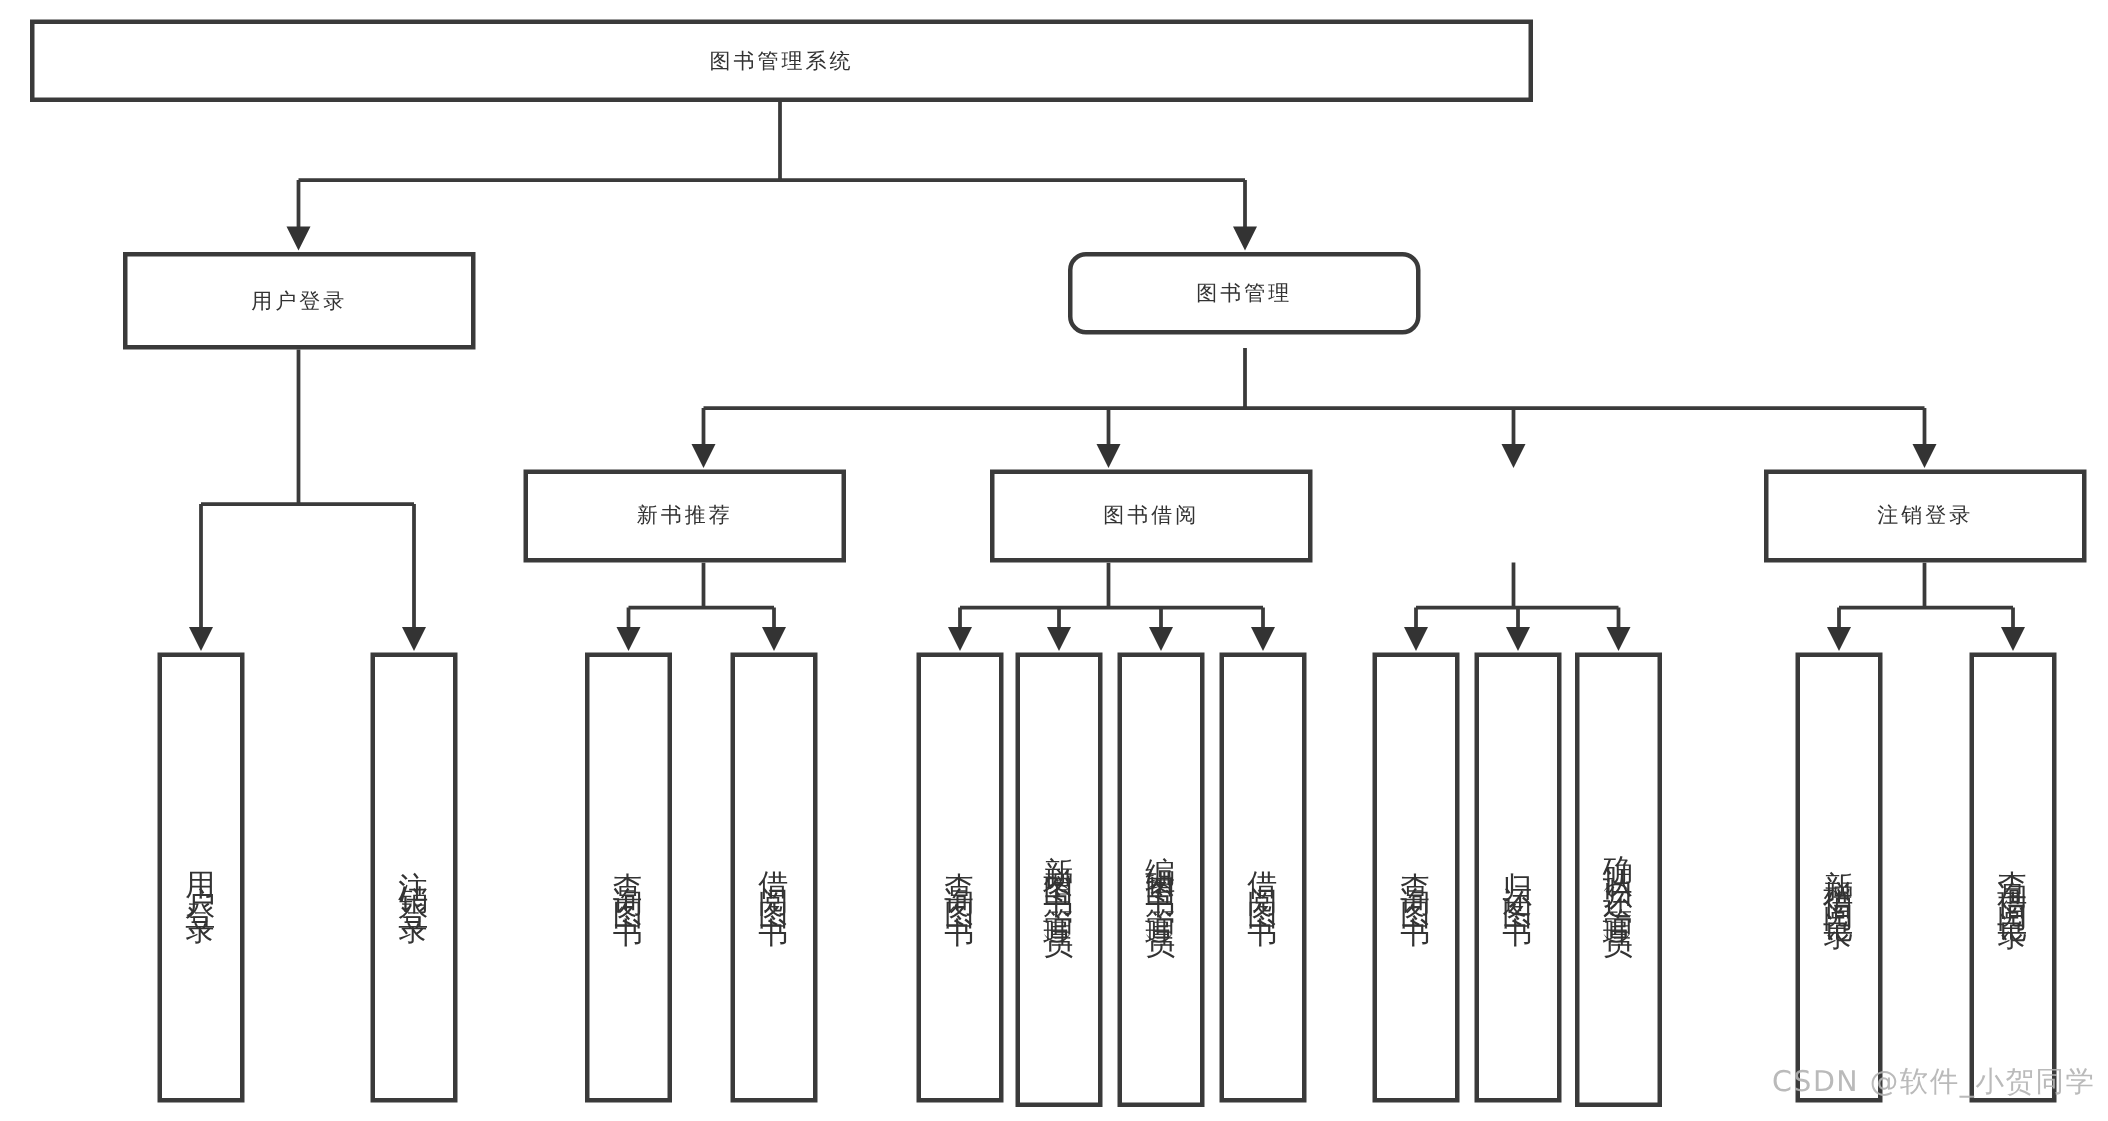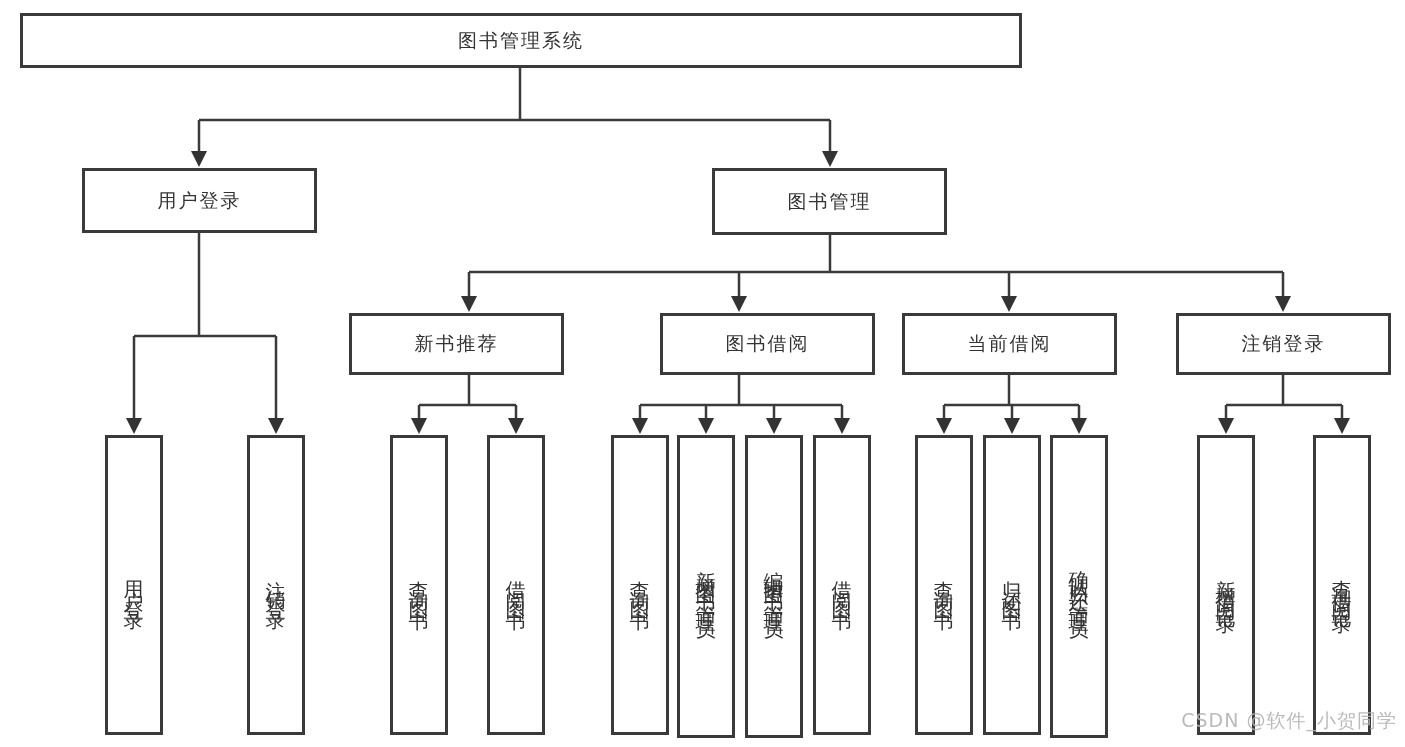--- a/index.html
+++ b/index.html
@@ -27,21 +27,21 @@
     position: absolute;
     box-sizing: border-box;
     border: 3px solid #3a3a3a;
     background: #ffffff;
     display: flex;
     align-items: center;
     justify-content: center;
     color: #333333;
   }
   .h-label {
-    font-size: 19px;
+    font-size: 14px;
     letter-spacing: 2px;
     white-space: nowrap;
   }
   .v-label {
     writing-mode: vertical-rl;
     text-orientation: mixed;
     font-size: 20px;
     letter-spacing: 10px;
     line-height: 1.1;
     white-space: nowrap;
@@ -128,33 +128,30 @@
     </g>
   </svg>
 
   <div class="box" style="left:20px; top:13px; width:1002px; height:55px;">
     <span class="h-label">图书管理系统</span>
   </div>
 
   <div class="box" style="left:82px; top:168px; width:235px; height:65px;">
     <span class="h-label">用户登录</span>
   </div>
-  <div class="box" style="left:712px; top:168px; width:235px; height:67px;">
+  <div class="box" style="left:712px; top:168px; width:235px; height:55px;border-radius:12px;">
     <span class="h-label">图书管理</span>
   </div>
 
   <div class="box" style="left:349px; top:313px; width:215px; height:62px;">
     <span class="h-label">新书推荐</span>
   </div>
   <div class="box" style="left:660px; top:313px; width:215px; height:62px;">
     <span class="h-label">图书借阅</span>
   </div>
-  <div class="box" style="left:902px; top:313px; width:215px; height:62px;">
-    <span class="h-label">当前借阅</span>
-  </div>
   <div class="box" style="left:1176px; top:313px; width:215px; height:62px;">
     <span class="h-label">注销登录</span>
   </div>
 
   <div class="box" style="left:105px; top:435px; width:58px; height:300px;">
     <span class="v-label">用户登录</span>
   </div>
   <div class="box" style="left:247px; top:435px; width:58px; height:300px;">
     <span class="v-label">注销登录</span>
   </div>

